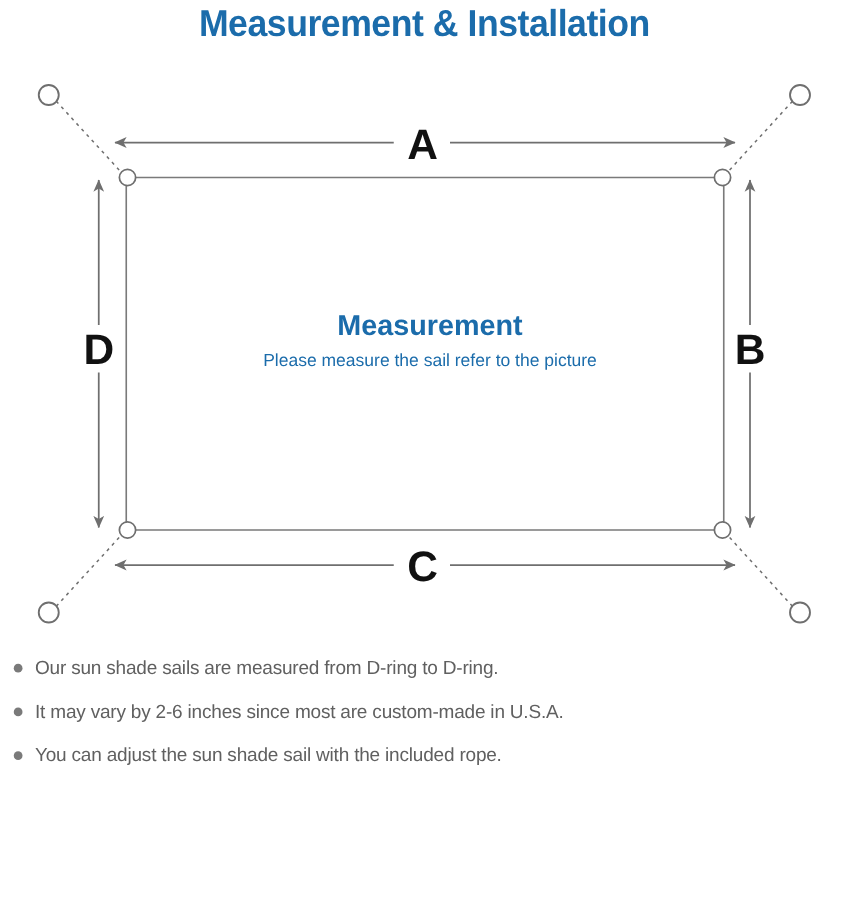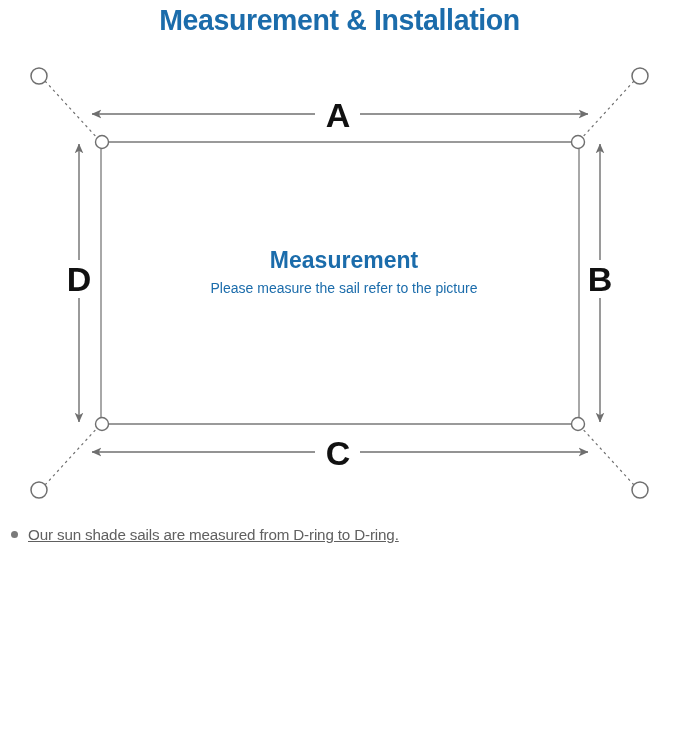--- a/index.html
+++ b/index.html
@@ -83,21 +83,20 @@
   }
   .note-item {
     position: relative;
     padding-left: 28px;
     margin-bottom: 16px;
     font-family: "Liberation Sans", sans-serif;
     font-size: 15.2px;
     line-height: 19px;
     color: #606060;
     letter-spacing: -0.15px;
-    text-decoration: underline;
   }
   .note-item .bullet {
     position: absolute;
     left: 11px;
     top: 6px;
     width: 7px;
     height: 7px;
     border-radius: 50%;
     background: #7a7a7a;
   }
@@ -171,15 +170,23 @@
       <text class="center-title" x="344" y="220" text-anchor="middle">Measurement</text>
       <text class="center-sub" x="344" y="245" text-anchor="middle">Please measure the sail refer to the picture</text>
     </svg>
   </div>
 
   <div class="notes">
     <div class="note-item">
       <span class="bullet"></span>
       <span class="note-text">Our sun shade sails are measured from D-ring to D-ring.</span>
     </div>
+    <div class="note-item">
+      <span class="bullet"></span>
+      <span class="note-text">It may vary by 2-6 inches since most are custom-made in U.S.A.</span>
+    </div>
+    <div class="note-item">
+      <span class="bullet"></span>
+      <span class="note-text">You can adjust the sun shade sail with the included rope.</span>
+    </div>
   </div>
 
 </div>
 
 </body></html>

